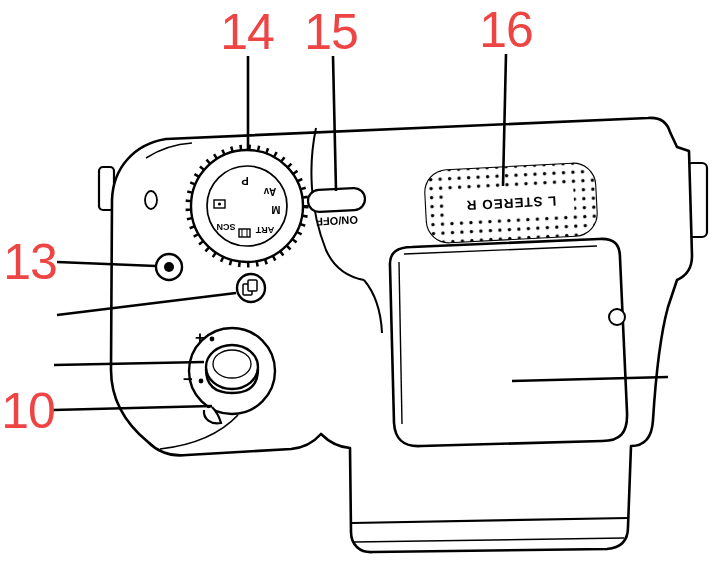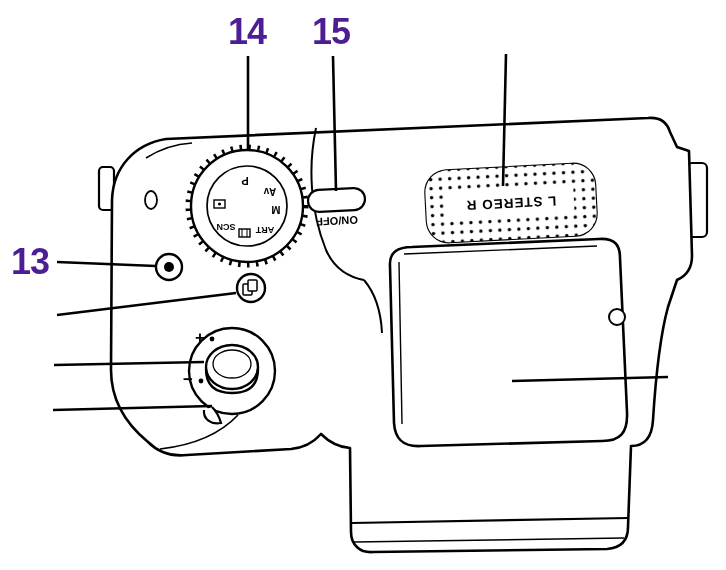--- a/index.html
+++ b/index.html
@@ -12,23 +12,23 @@
     overflow:hidden;
   }
   .stage svg{position:absolute;left:0;top:0;}
   svg text{
     font-family:"Liberation Sans",sans-serif;
     fill:#000;
   }
   .callout{
     position:absolute;
     transform:translate(-50%,-50%);
-    font-weight:700;
-    font-size:36px;
-    color:#4c1d95;
+    font-weight:400;
+    font-size:50px;
+    color:#ef4444;
     letter-spacing:-1px;
     line-height:1;
     white-space:nowrap;
   }
 </style>
 </head>
 <body>
 
 <div class="stage">
 
@@ -159,15 +159,17 @@
       <line x1="57" y1="262" x2="156" y2="266"></line>
       <line x1="57" y1="315" x2="236" y2="293"></line>
       <line x1="54" y1="365" x2="204" y2="362"></line>
       <line x1="53" y1="410" x2="212" y2="406"></line>
       <line x1="668" y1="377" x2="512" y2="381"></line>
     </g>
   </svg>
 
   <div class="callout" style="left:247px;top:32px">14</div>
   <div class="callout" style="left:331px;top:32px">15</div>
+  <div class="callout" style="left:506px;top:30px">16</div>
   <div class="callout" style="left:30px;top:262px">13</div>
+  <div class="callout" style="left:28px;top:411px">10</div>
 
 </div>
 
 </body></html>

